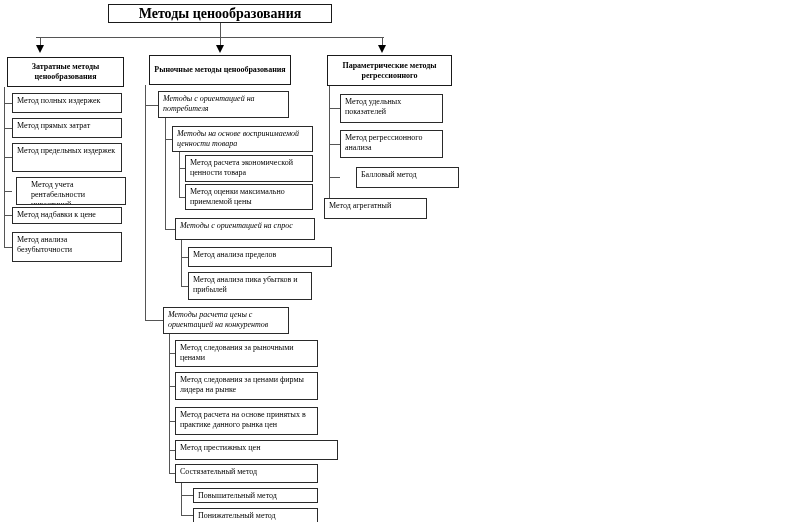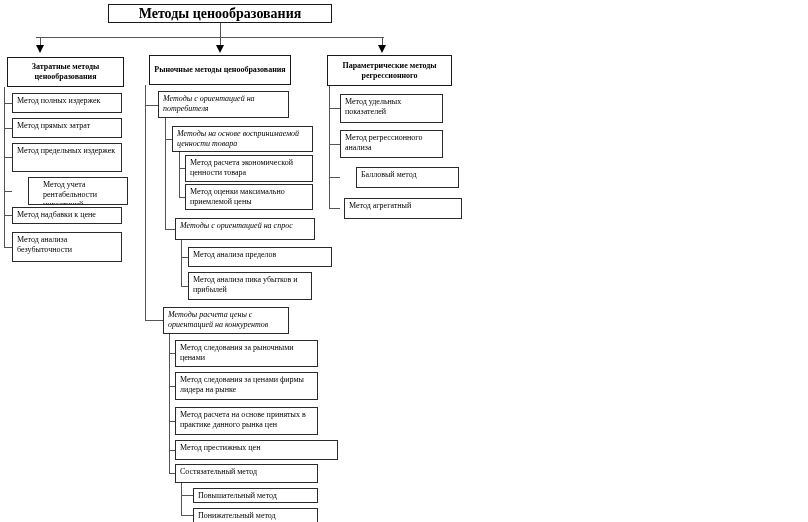--- a/index.html
+++ b/index.html
@@ -45,21 +45,21 @@
   <i class="ln" style="left:4px;top:103px;width:8px;height:1px;"></i>
   <i class="ln" style="left:4px;top:128px;width:8px;height:1px;"></i>
   <i class="ln" style="left:4px;top:157px;width:8px;height:1px;"></i>
   <i class="ln" style="left:4px;top:191px;width:8px;height:1px;"></i>
   <i class="ln" style="left:4px;top:215px;width:8px;height:1px;"></i>
   <i class="ln" style="left:4px;top:247px;width:8px;height:1px;"></i>
 
   <div class="box" style="left:12px;top:93px;width:110px;height:20px;">Метод полных издержек</div>
   <div class="box" style="left:12px;top:118px;width:110px;height:20px;">Метод прямых затрат</div>
   <div class="box" style="left:12px;top:143px;width:110px;height:29px;">Метод предельных издержек</div>
-  <div class="box" style="left:28px;top:177px;width:100px;height:28px;padding-left:14px;">Метод учета рентабельности инвестиций</div>
+  <div class="box" style="left:16px;top:177px;width:110px;height:28px;padding-left:14px;">Метод учета рентабельности инвестиций</div>
   <div class="box" style="left:12px;top:207px;width:110px;height:17px;">Метод надбавки к цене</div>
   <div class="box" style="left:12px;top:232px;width:110px;height:30px;">Метод анализа безубыточности</div>
 
   <div class="box hdr" style="left:149px;top:55px;width:142px;height:30px;">Рыночные методы ценообразования</div>
   <i class="ln" style="left:145px;top:85px;width:1px;height:235px;"></i>
 
   <i class="ln" style="left:145px;top:105px;width:13px;height:1px;"></i>
   <div class="box cat" style="left:158px;top:91px;width:131px;height:27px;">Методы с ориентацией на потребителя</div>
   <i class="ln" style="left:165px;top:118px;width:1px;height:111px;"></i>
 
@@ -102,15 +102,15 @@
 
   <div class="box hdr" style="left:327px;top:55px;width:125px;height:31px;">Параметрические методы регрессионного</div>
   <i class="ln" style="left:329px;top:86px;width:1px;height:122px;"></i>
   <i class="ln" style="left:329px;top:108px;width:11px;height:1px;"></i>
   <div class="box" style="left:340px;top:94px;width:103px;height:29px;">Метод удельных показателей</div>
   <i class="ln" style="left:329px;top:144px;width:11px;height:1px;"></i>
   <div class="box" style="left:340px;top:130px;width:103px;height:28px;">Метод регрессионного анализа</div>
   <i class="ln" style="left:329px;top:177px;width:11px;height:1px;"></i>
   <div class="box" style="left:356px;top:167px;width:103px;height:21px;">Балловый метод</div>
   <i class="ln" style="left:329px;top:208px;width:11px;height:1px;"></i>
-  <div class="box" style="left:344px;top:198px;width:118px;height:21px;">Метод агрегатный</div>
+  <div class="box" style="left:324px;top:198px;width:103px;height:21px;">Метод агрегатный</div>
 
 </div>
 
 </body></html>

